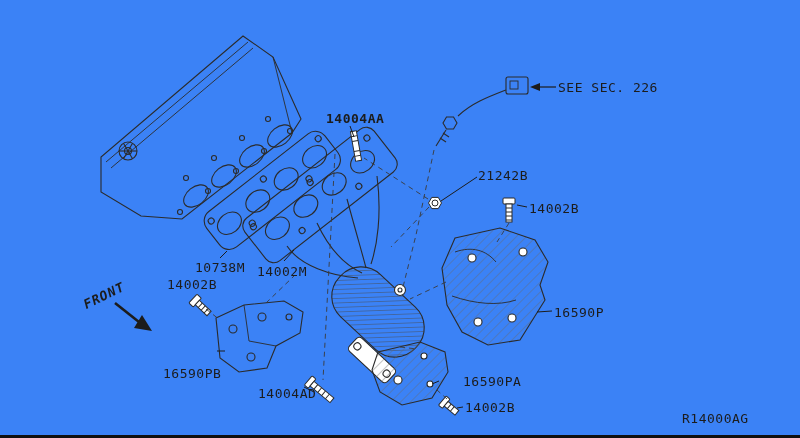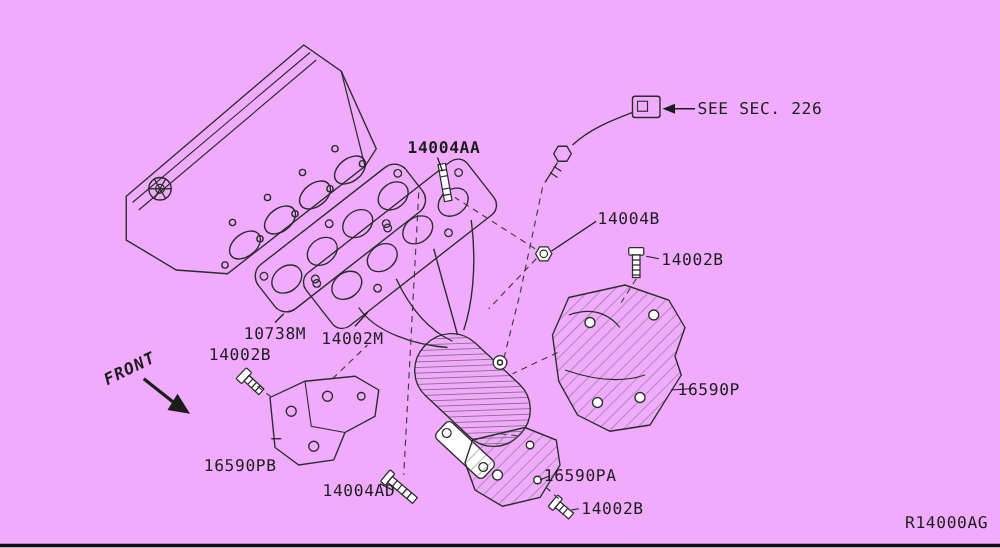--- a/index.html
+++ b/index.html
@@ -1,19 +1,19 @@
 <!DOCTYPE html>
 <html><head>
 <meta charset="utf-8">
 <style>
   html,body{margin:0;padding:0;background:#fff;}
   .stage{
     position:relative;
     width:800px;height:438px;
-    background:#f0abfc;
+    background:#3b82f6;
     overflow:hidden;
     font-family:"DejaVu Sans Mono","Liberation Mono",monospace;
     border-bottom:3px solid #101010;
     box-sizing:border-box;
   }
   .stage svg{position:absolute;left:0;top:0;}
   .lbl{
     position:absolute;
     font-size:13px;
     color:#1c1c1c;
@@ -228,26 +228,26 @@
   </g>
 
   <g>
     <line x1="115" y1="303" x2="139" y2="322" stroke="#1c1c1c" stroke-width="2.6"></line>
     <polygon points="152,331 134,328 142,315" fill="#1c1c1c"></polygon>
   </g>
 </svg>
 
 <div class="lbl" style="left:558px;top:80px;">SEE SEC. 226</div>
 <div class="lbl" style="left:326px;top:111px;font-weight:bold;">14004AA</div>
-<div class="lbl" style="left:478px;top:168px;">14004B</div>
+<div class="lbl" style="left:478px;top:168px;">21242B</div>
 <div class="lbl" style="left:529px;top:201px;">14002B</div>
 <div class="lbl" style="left:195px;top:260px;">10738M</div>
 <div class="lbl" style="left:257px;top:264px;text-align:center;">14002M</div>
 <div class="lbl" style="left:167px;top:277px;">14002B</div>
-<div class="lbl" style="left:542px;top:305px;">16590P</div>
+<div class="lbl" style="left:554px;top:305px;">16590P</div>
 <div class="lbl front" style="left:82px;top:288px;">FRONT</div>
 <div class="lbl" style="left:163px;top:366px;">16590PB</div>
 <div class="lbl" style="left:258px;top:386px;">14004AD</div>
-<div class="lbl" style="left:435px;top:374px;text-align:right;">16590PA</div>
+<div class="lbl" style="left:463px;top:374px;text-align:right;">16590PA</div>
 <div class="lbl" style="left:465px;top:400px;">14002B</div>
-<div class="lbl drawing-no" style="left:724px;top:411px;">R14000AG</div>
+<div class="lbl drawing-no" style="left:682px;top:411px;">R14000AG</div>
 
 </div>
 
 </body></html>

